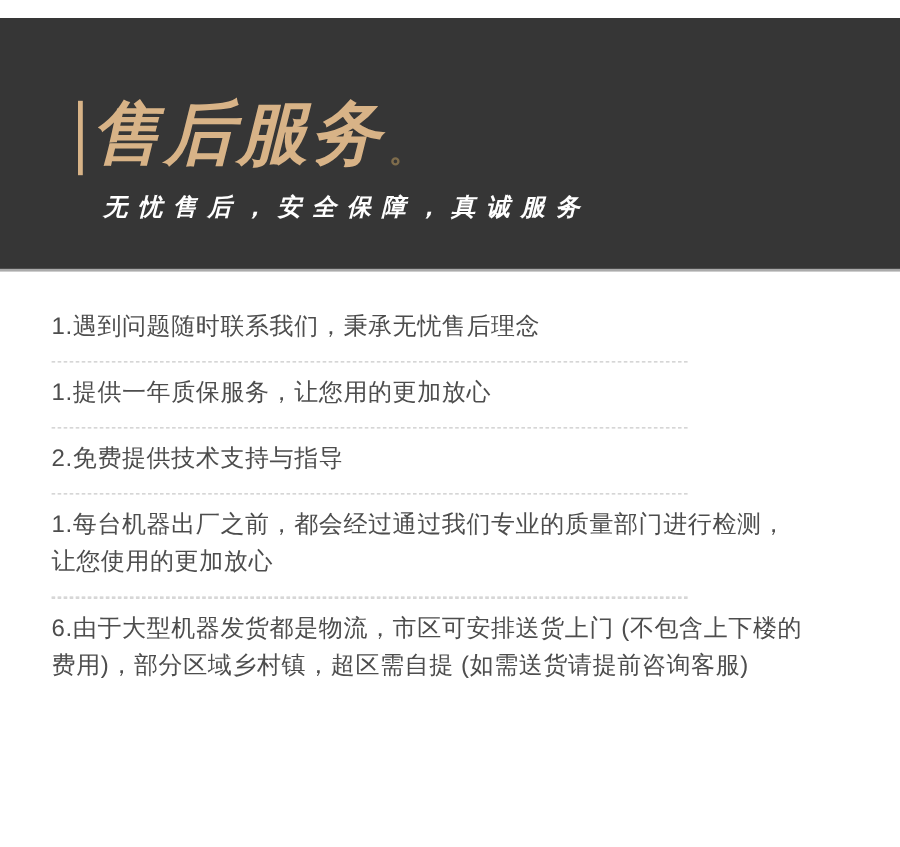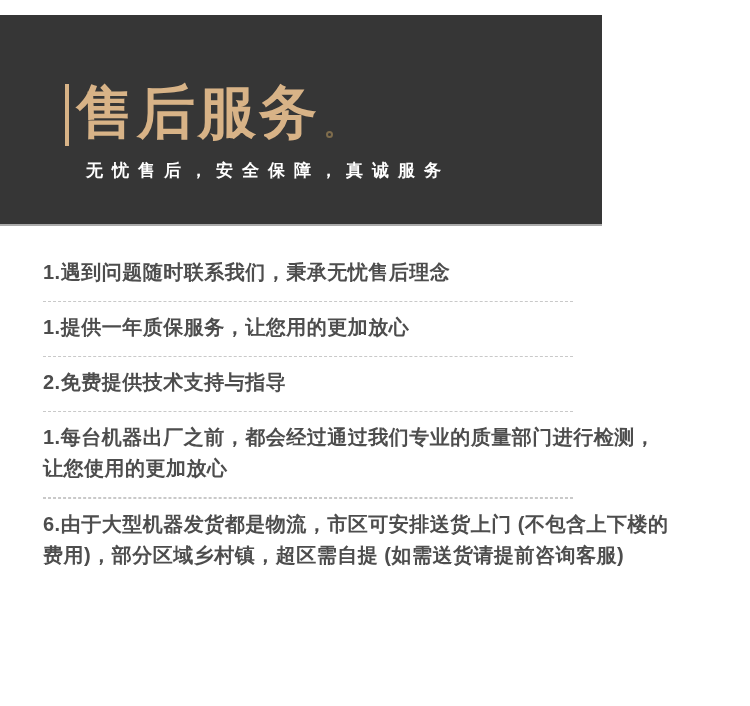--- a/index.html
+++ b/index.html
@@ -13,24 +13,25 @@
     height: 706px;
     background: #ffffff;
     overflow: hidden;
   }
 
   
   .header {
     position: absolute;
     left: 0;
     top: 15px;
-    width: 602px;
+    width: 750px;
     height: 211px;
     background: #363636;
     border-bottom: 2px solid #ababab;
+    font-style: italic;
   }
   .title-row {
     position: absolute;
     left: 65px;
     top: 64px;
     display: flex;
     align-items: flex-start;
   }
   .accent-bar {
     width: 4px;
@@ -52,42 +53,41 @@
     border: 2px solid #7e6c4c;
     border-radius: 50%;
     align-self: flex-end;
     margin-left: 6px;
     margin-bottom: 8px;
   }
   .subtitle {
     position: absolute;
     left: 86px;
     top: 144px;
-    font-size: 17px;
+    font-size: 20px;
     font-weight: 700;
     letter-spacing: 9px;
     color: #ffffff;
     white-space: nowrap;
   }
 
   
   .service-list {
     position: absolute;
     left: 0;
     top: 228px;
     width: 750px;
     padding: 19px 77px 0 43px;
   }
   .service-item {
     font-size: 20px;
     line-height: 31px;
     color: #4d4d4d;
     padding: 10px 0 13px 0;
     letter-spacing: 0.5px;
-    font-weight: bold;
   }
   .item-divider {
     width: 530px;
     height: 0;
     border-top: 1px dashed #c9c9c9;
   }
 </style>
 </head>
 <body>
 

